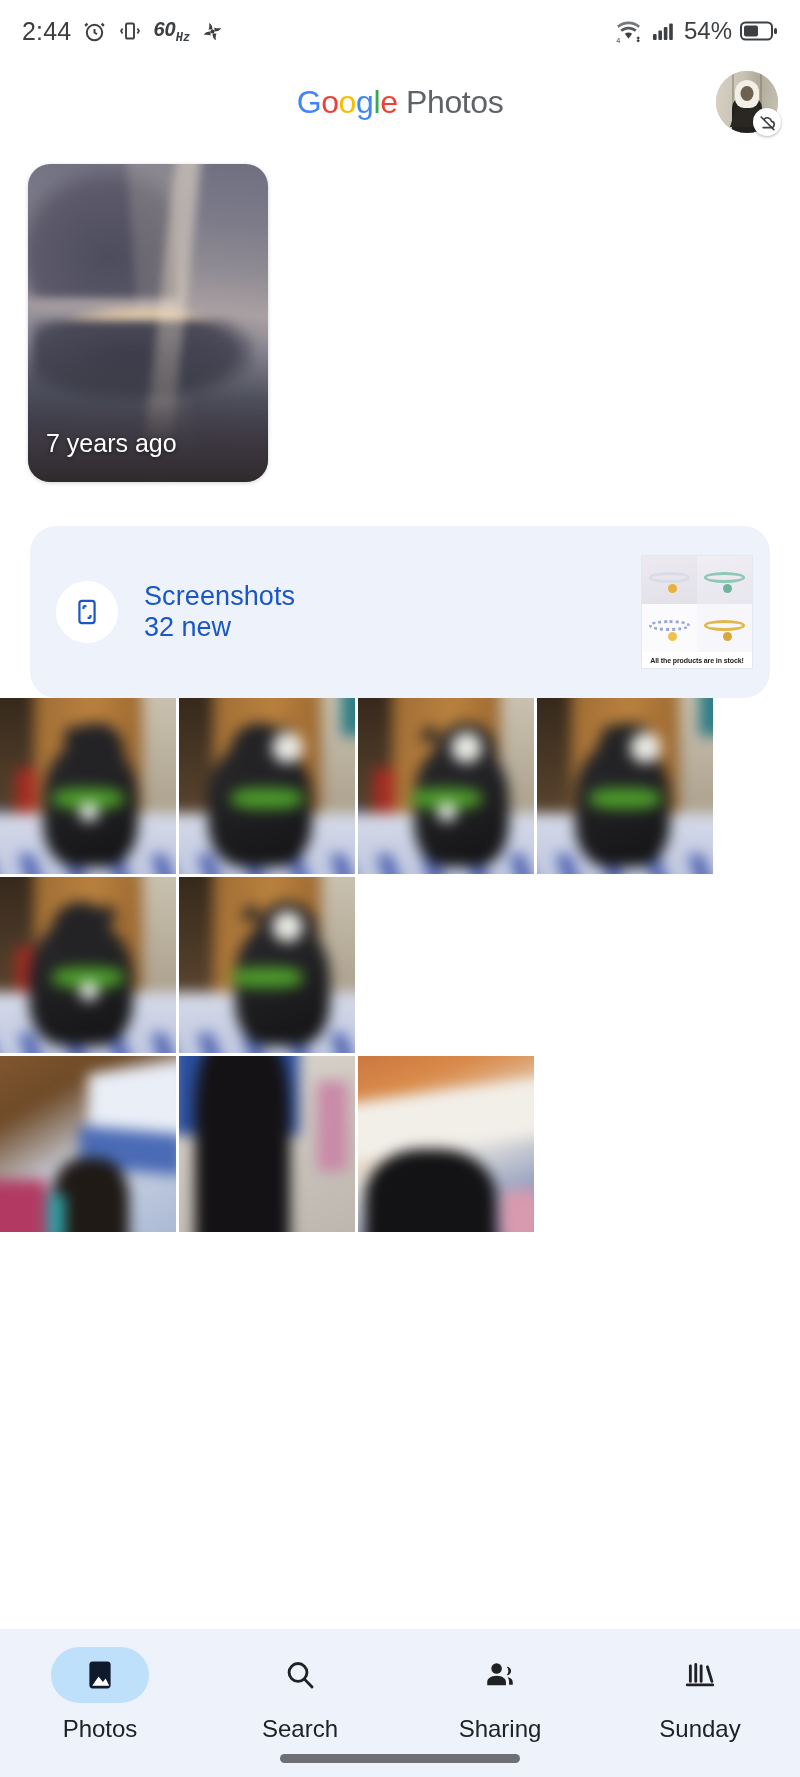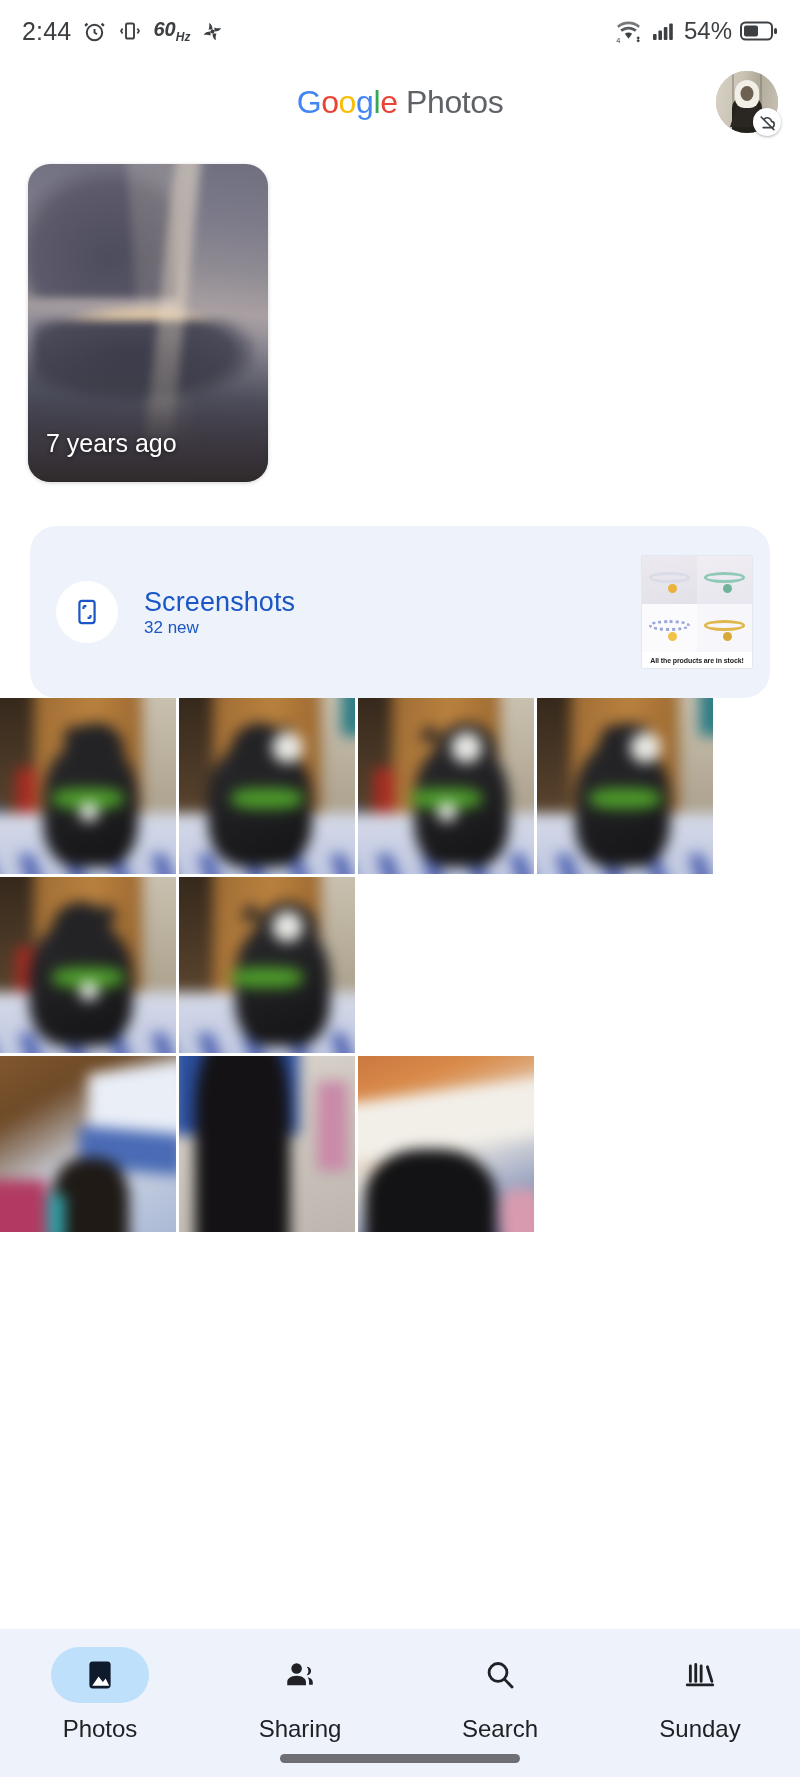--- a/index.html
+++ b/index.html
@@ -14,21 +14,21 @@
 
   
   .statusbar {
     height:62px; display:flex; align-items:center;
     justify-content:space-between; padding:12px 22px;
   }
   .sb-left { display:flex; align-items:center; gap:11px; }
   .sb-right { display:flex; align-items:center; gap:8px; }
   .sb-time { font-size:25px; color:#3c4043; letter-spacing:.2px; }
   .sb-hz { font-size:20px; font-weight:bold; font-style:italic; color:#3c4043; }
-  .sb-hz sub { font-size:12px; }
+  .sb-hz sub { font-size:12px;font-family:Liberation Mono, monospace; }
   .sb-batt { font-size:24px; color:#3c4043; }
   .ico { display:inline-flex; align-items:center; }
 
   
   .header {
     height:80px; display:flex; align-items:center;
     justify-content:center; position:relative;
   }
   .logo { font-size:32px; letter-spacing:-0.4px; white-space:nowrap; }
   .logo .g1{color:#4285F4}.logo .o1{color:#EA4335}.logo .o2{color:#FBBC05}
@@ -109,21 +109,21 @@
     margin:44px 30px 0 30px; height:172px; background:#eef2fb;
     border-radius:26px; display:flex; align-items:center; position:relative;
   }
   .shot-icon-circle {
     width:62px; height:62px; border-radius:50%; background:#fff;
     margin-left:26px; display:flex; align-items:center; justify-content:center;
     flex:0 0 auto;
   }
   .shot-text { margin-left:26px; }
   .shot-title { font-size:27px; color:#1a56c4; letter-spacing:.1px; }
-  .shot-sub { font-size:17px; color:#1a56c4; }
+  .shot-sub { font-size:27px; color:#1a56c4; }
   .shot-thumb {
     position:absolute; right:18px; top:50%; transform:translateY(-50%);
     width:110px; height:112px; background:#fff;
     display:grid; grid-template-columns:1fr 1fr; grid-template-rows:1fr 1fr 16px;
     overflow:hidden; box-shadow:0 0 1px rgba(0,0,0,.25);
   }
   .st { position:relative; background:#f4f2f6; overflow:hidden; }
   .st .collar { position:absolute; left:12%; top:34%; width:76%; height:22%;
     border-radius:50%; border:3px solid #cfd4e8; }
   .st .charm { position:absolute; left:48%; top:58%; width:9px; height:9px;
@@ -509,41 +509,41 @@
     <div class="nav-pill active">
       <svg width="34" height="34" viewBox="0 0 24 24" fill="#0f1b2d">
         <rect x="4.5" y="2.5" width="15" height="19" rx="2.4"></rect>
         <path d="M6.5 19.5 11 13l3 4 2-2.6 2.5 5.1z" fill="#ffffff"></path>
       </svg>
     </div>
     <div class="nav-label">Photos</div>
   </div>
   <div class="nav-item">
     <div class="nav-pill">
+      <svg width="34" height="34" viewBox="0 0 24 24" fill="none" stroke="#202124" stroke-width="2" stroke-linecap="round">
+        <circle cx="10.6" cy="10.2" r="6.3"></circle>
+          <path d="M15.3 15.1 20.5 20.5"></path>
+      </svg>
+    </div>
+    <div class="nav-label">Search</div>
+  </div>
+  <div class="nav-item">
+    <div class="nav-pill">
       <svg width="34" height="34" viewBox="0 0 24 24" fill="#202124">
         <circle cx="9.6" cy="7.4" r="3.7"></circle>
         <path d="M9.6 12.6c-4 0-6.6 2.1-6.6 4.3v2.3h13.2v-2.3c0-2.2-2.6-4.3-6.6-4.3z"></path>
         <path d="M16.8 6.2a3 3 0 0 1 0 6 4.6 4.6 0 0 0 0-6z"></path>
         <path d="M17.4 13.6c2.2.5 3.6 1.9 3.6 3.3v2h-2.6v-2.3c0-1.1-.4-2.1-1-3z"></path>
       </svg>
     </div>
     <div class="nav-label">Sharing</div>
   </div>
   <div class="nav-item">
     <div class="nav-pill">
       <svg width="34" height="34" viewBox="0 0 24 24" fill="none" stroke="#202124" stroke-width="2" stroke-linecap="round">
-        <circle cx="10.6" cy="10.2" r="6.3"></circle>
-          <path d="M15.3 15.1 20.5 20.5"></path>
-      </svg>
-    </div>
-    <div class="nav-label">Search</div>
-  </div>
-  <div class="nav-item">
-    <div class="nav-pill">
-      <svg width="34" height="34" viewBox="0 0 24 24" fill="none" stroke="#202124" stroke-width="2" stroke-linecap="round">
         <path d="M5.2 5.5v11M9 4.6v11.9M12.8 5.5v11M17.2 6.2l3.2 10.3"></path>
         <path d="M3 19h18"></path>
       </svg>
     </div>
     <div class="nav-label">Sunday</div>
   </div>
   <div class="home-ind"></div>
 </div>
 
 </body></html>

